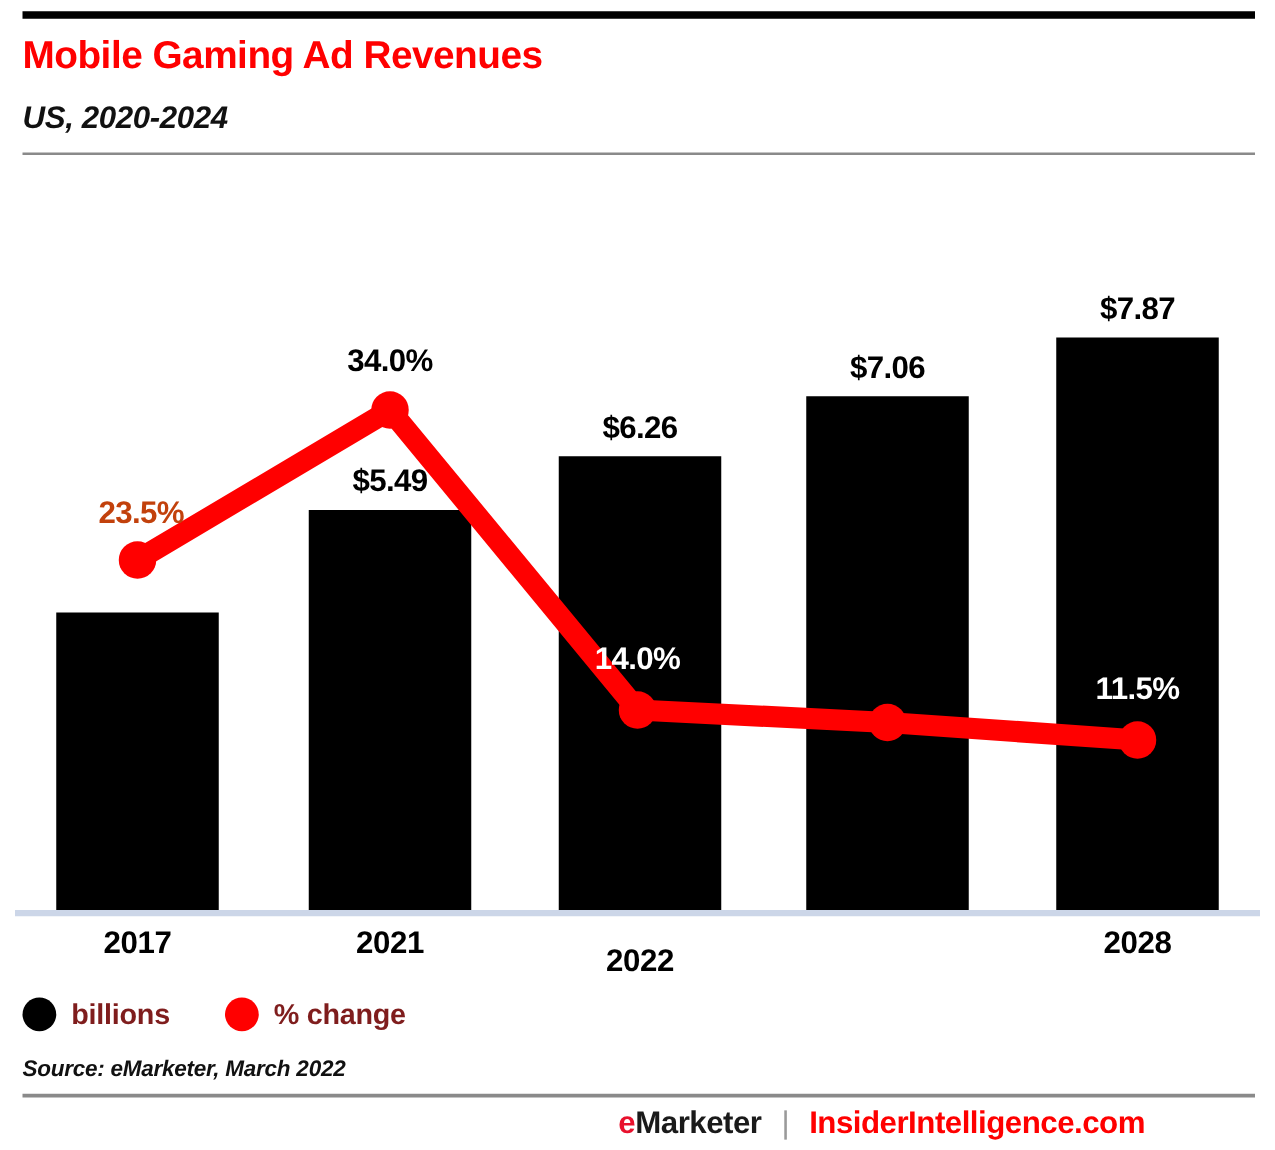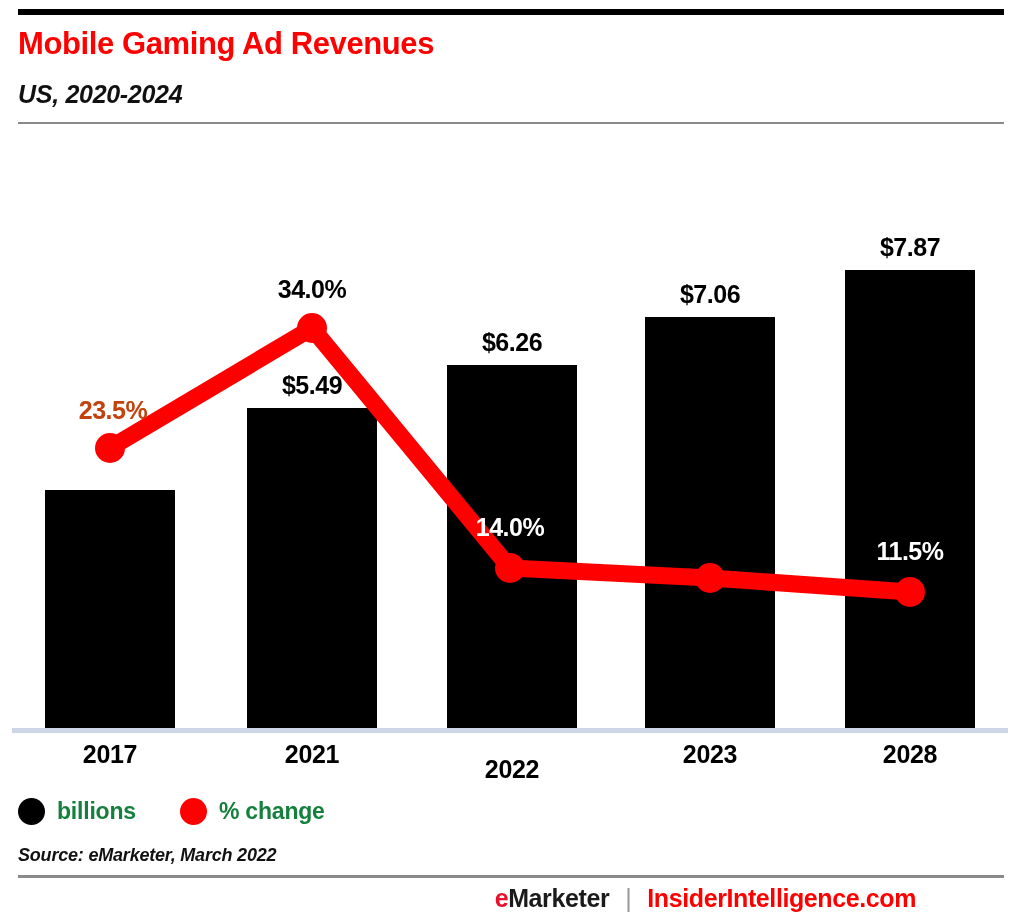--- a/index.html
+++ b/index.html
@@ -136,21 +136,21 @@
   }
   .legend-dot {
     width: 27px;
     height: 27px;
     border-radius: 50%;
     margin-right: 12px;
   }
   .legend-text {
     font-size: 23px;
     font-weight: bold;
-    color: #15803d;
+    color: #7f1d1d;
     letter-spacing: -0.2px;
     white-space: nowrap;
   }
 
   
   .source {
     position: absolute;
     left: 18px;
     top: 845px;
     font-size: 18px;
@@ -223,21 +223,20 @@
     <div class="pct-label" style="left:28px; top:396px; color:#c2410c;">23.5%</div>
     <div class="pct-label" style="left:227px; top:275px; color:#000000;">34.0%</div>
     <div class="pct-label" style="left:425px; top:513px; color:#ffffff;">14.0%</div>
     <div class="pct-label" style="left:825px; top:537px; color:#ffffff;">11.5%</div>
 
     <div class="axis-line"></div>
 
     <div class="xtick" style="left:30px;">2017</div>
     <div class="xtick" style="left:232px;">2021</div>
     <div class="xtick" style="left:432px;margin-top:15px;">2022</div>
-    <div class="xtick" style="left:630px;">2023</div>
     <div class="xtick" style="left:830px;">2028</div>
   </div>
 
   <div class="legend">
     <div class="legend-item">
       <span class="legend-dot" style="background:#000000;"></span>
       <span class="legend-text">billions</span>
     </div>
     <div class="legend-item">
       <span class="legend-dot" style="background:#ff0000;"></span>

